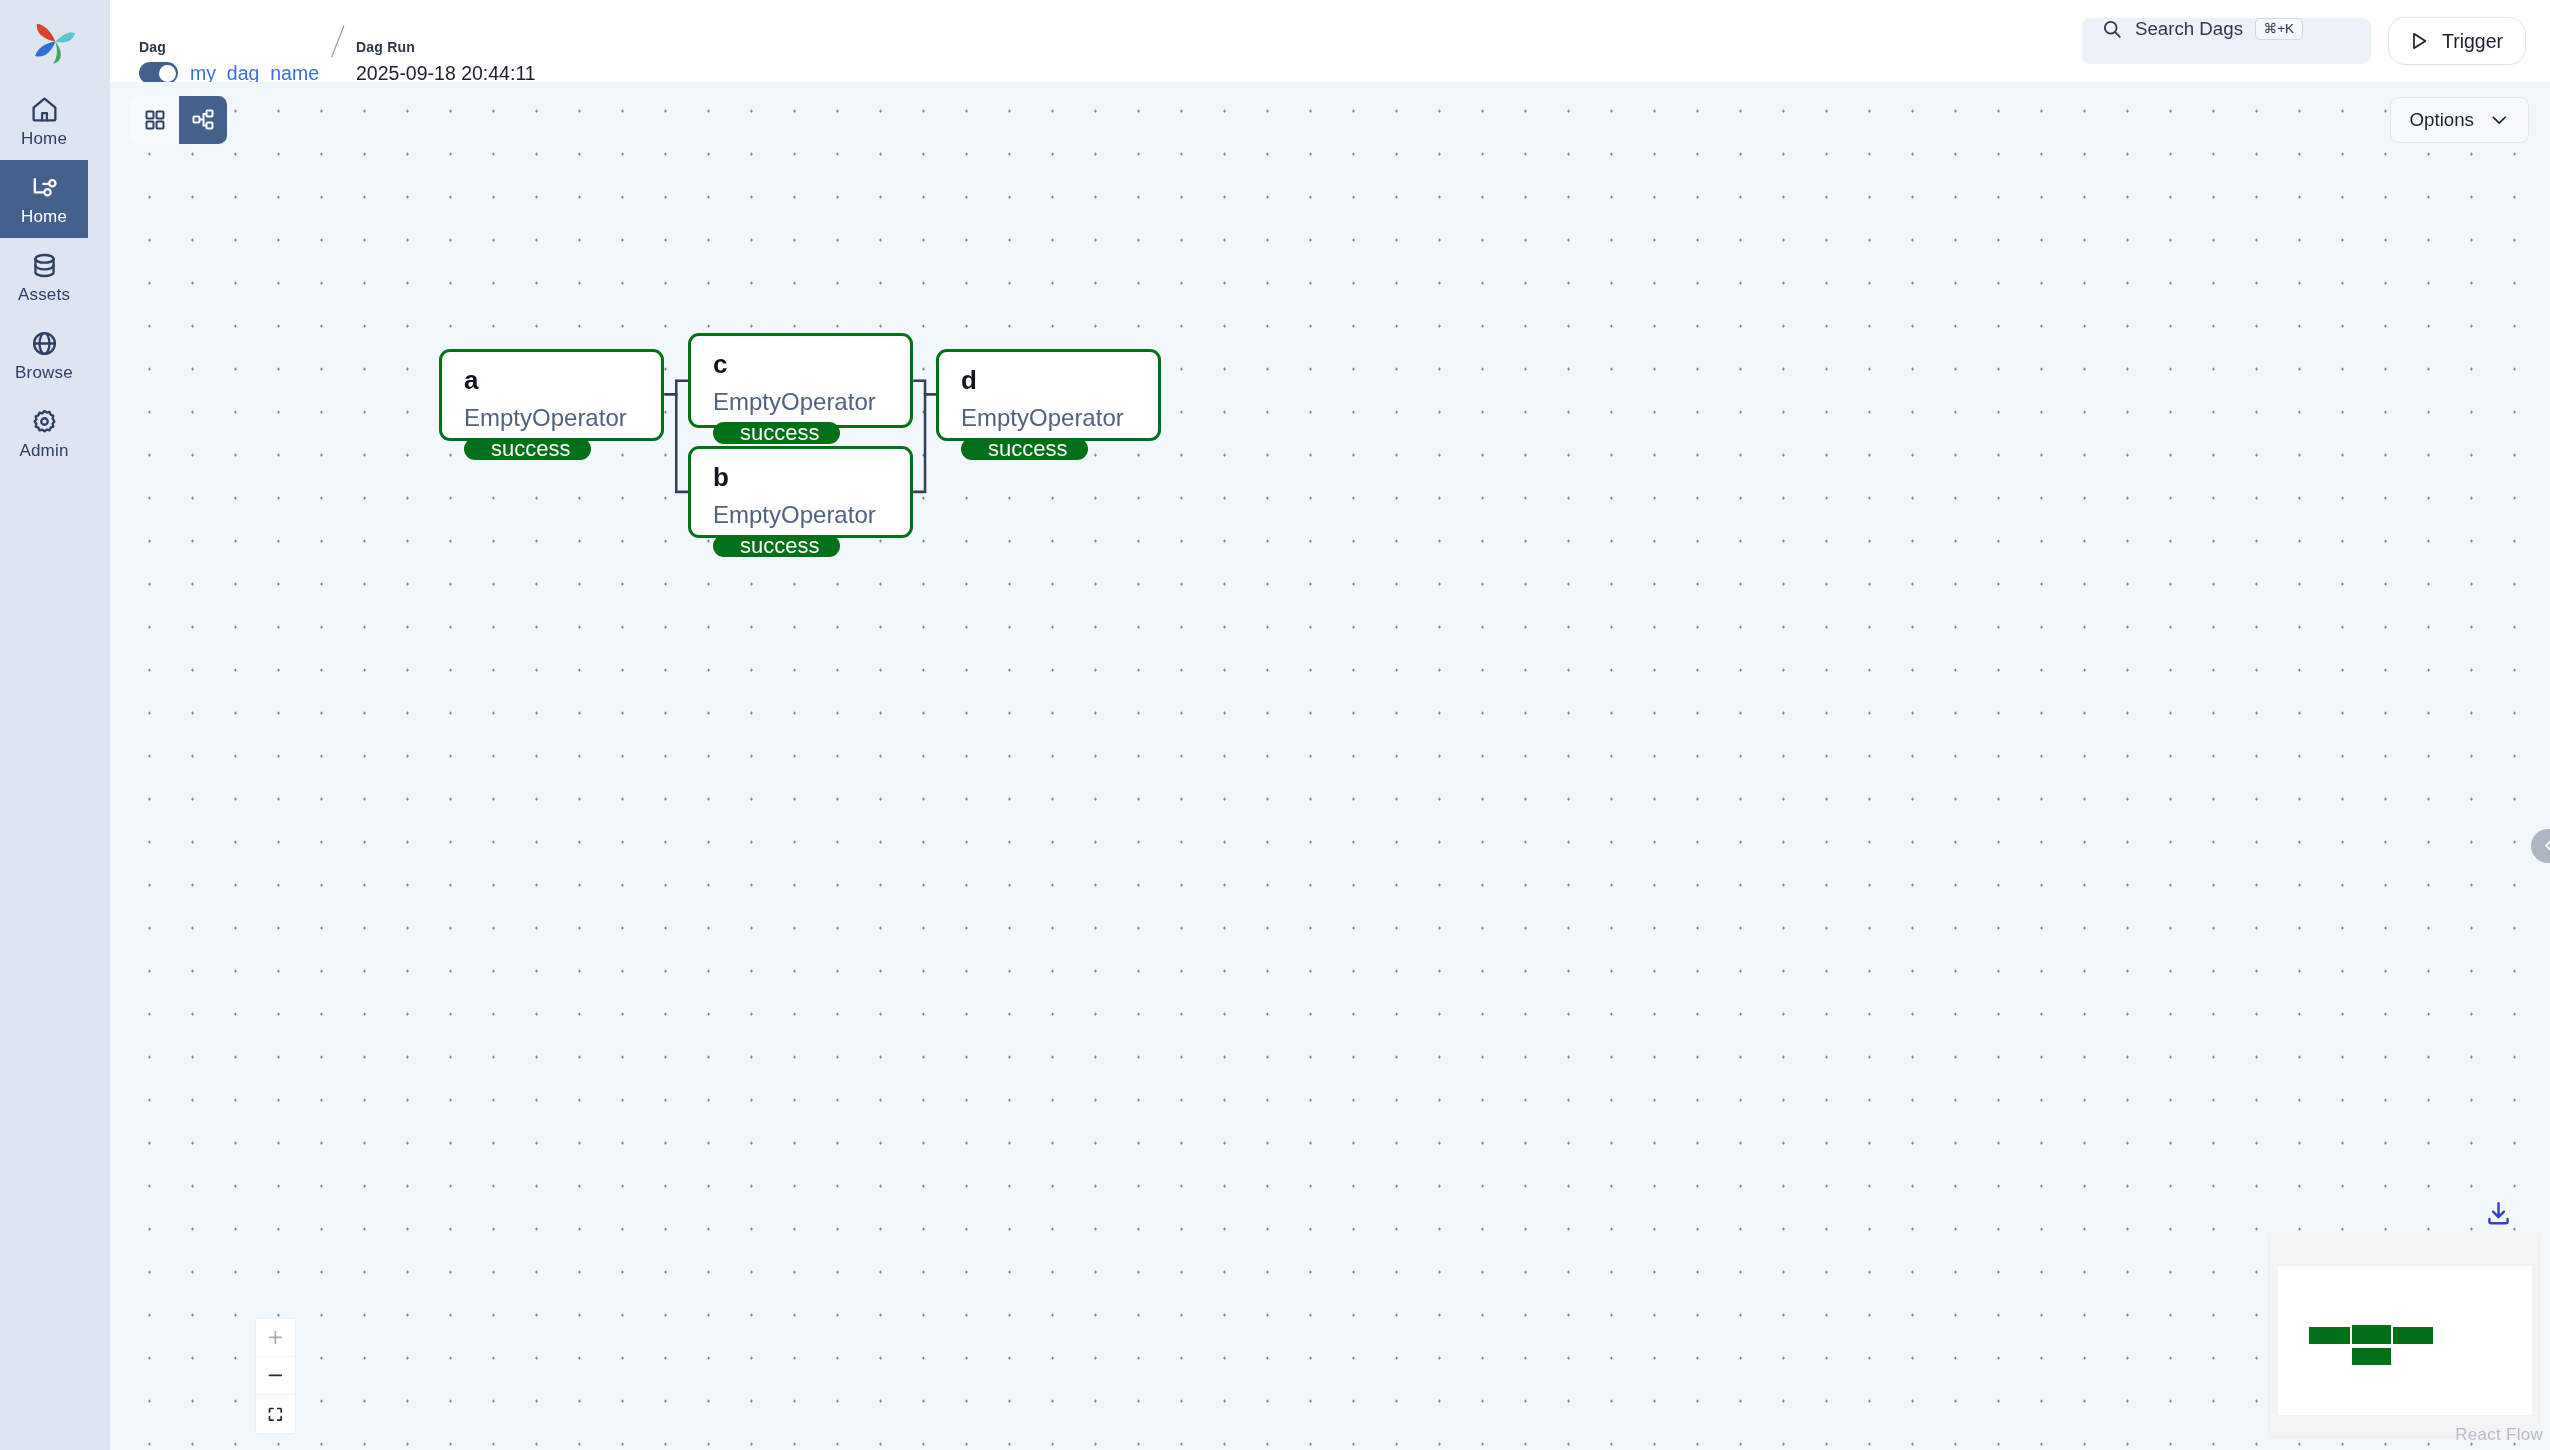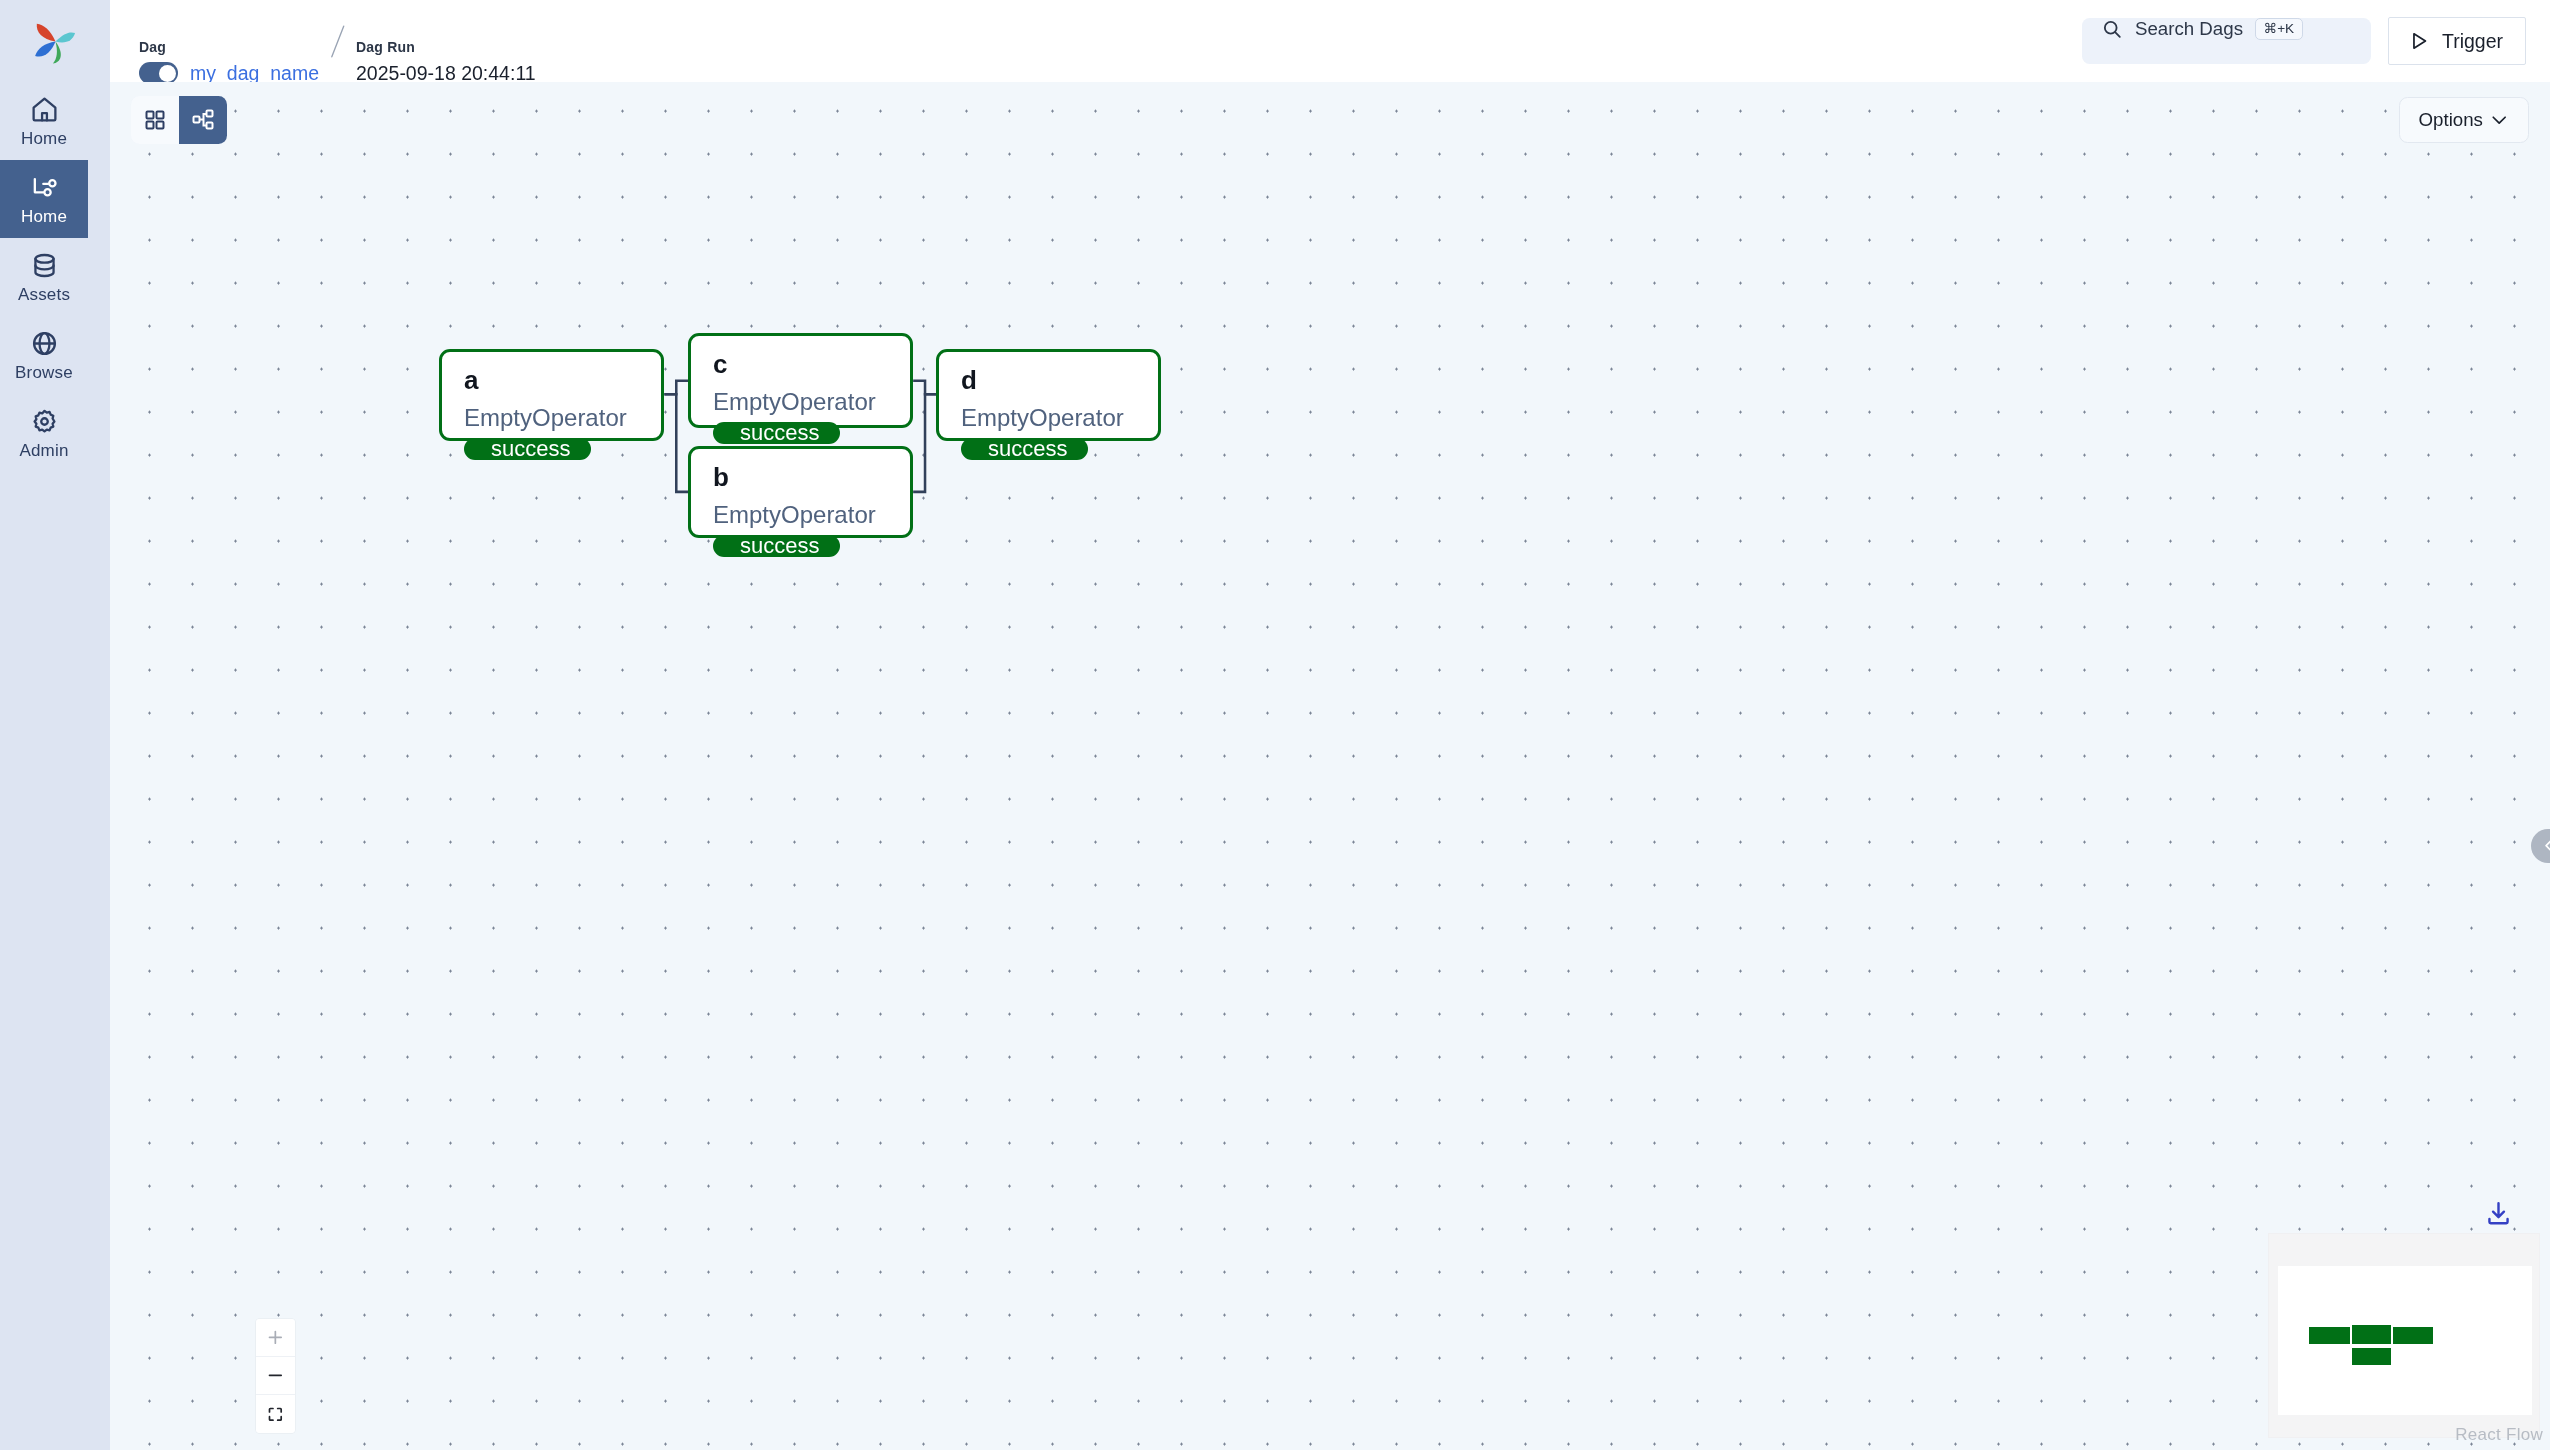--- a/index.html
+++ b/index.html
@@ -58,21 +58,21 @@
     height: 46px; background: #edf2fa; border-radius: 7.6px; display: flex;
     align-items: flex-start; gap: 12px; padding: 0 17px 0 18.7px; cursor: pointer; min-width: 289px;
   }
   .search-box svg { width: 22px; height: 22px; display: block; color: #2d3748; }
   .search-text { font-size: 18.7px; color: #2d3748; }
   .kbd {
     font-size: 13.6px; color: #2d3748; border: 0.8px solid #cfd9e8; border-radius: 5.1px;
     padding: 2.5px 7.6px; background: #f5f8fd; line-height: 1.1;
   }
   .trigger-btn {
-    height: 48px; border: 0.8px solid #dbe2ec; border-radius: 2px; background: #ffffff;
+    height: 48px; border: 0.8px solid #dbe2ec; border-radius: 17px; background: #ffffff;
     display: flex; align-items: center; gap: 12px; padding: 0 22px 0 18.7px; cursor: pointer;
   }
   .trigger-btn svg { width: 22px; height: 22px; display: block; color: #1a202c; }
   .trigger-label { font-size: 19.5px; color: #1a202c; }
 
   
   .canvas-wrap { flex: 1 1 auto; position: relative; background: #f2f7fb; overflow: hidden; }
   .dots {
     position: absolute; inset: 0;
     background-image: radial-gradient(circle, #33405a 1px, transparent 1.1px);
@@ -86,21 +86,21 @@
     width: 48px; height: 48px; display: flex; align-items: center; justify-content: center;
     cursor: pointer; background: #f7fafd;
   }
   .vt-btn.active { background: #44618e; }
   .vt-btn svg { width: 24px; height: 24px; display: block; color: #2e3f63; }
   .vt-btn.active svg { color: #ffffff; }
 
   .options-btn {
     position: absolute; top: 15.3px; right: 21px; z-index: 6;
     height: 46px; border: 0.8px solid #e2e8f0; border-radius: 8.5px; background: #f7fafd;
-    display: flex; align-items: center; gap: 6px; padding: 0 18.7px; cursor: pointer;
+    display: flex; align-items: center; gap: 15px; padding: 0 18.7px; cursor: pointer;
   }
   .options-label { font-size: 18.7px; color: #1a202c; }
   .options-btn svg { width: 20.4px; height: 15.3px; display: block; color: #1a202c; }
 
   
   .graph-layer { position: absolute; inset: 0; z-index: 2; }
   .graph-layer svg { position: absolute; inset: 0; width: 100%; height: 100%; overflow: visible; }
 
   .node {
     position: absolute; background: #ffffff; border: 3.4px solid #017016;

